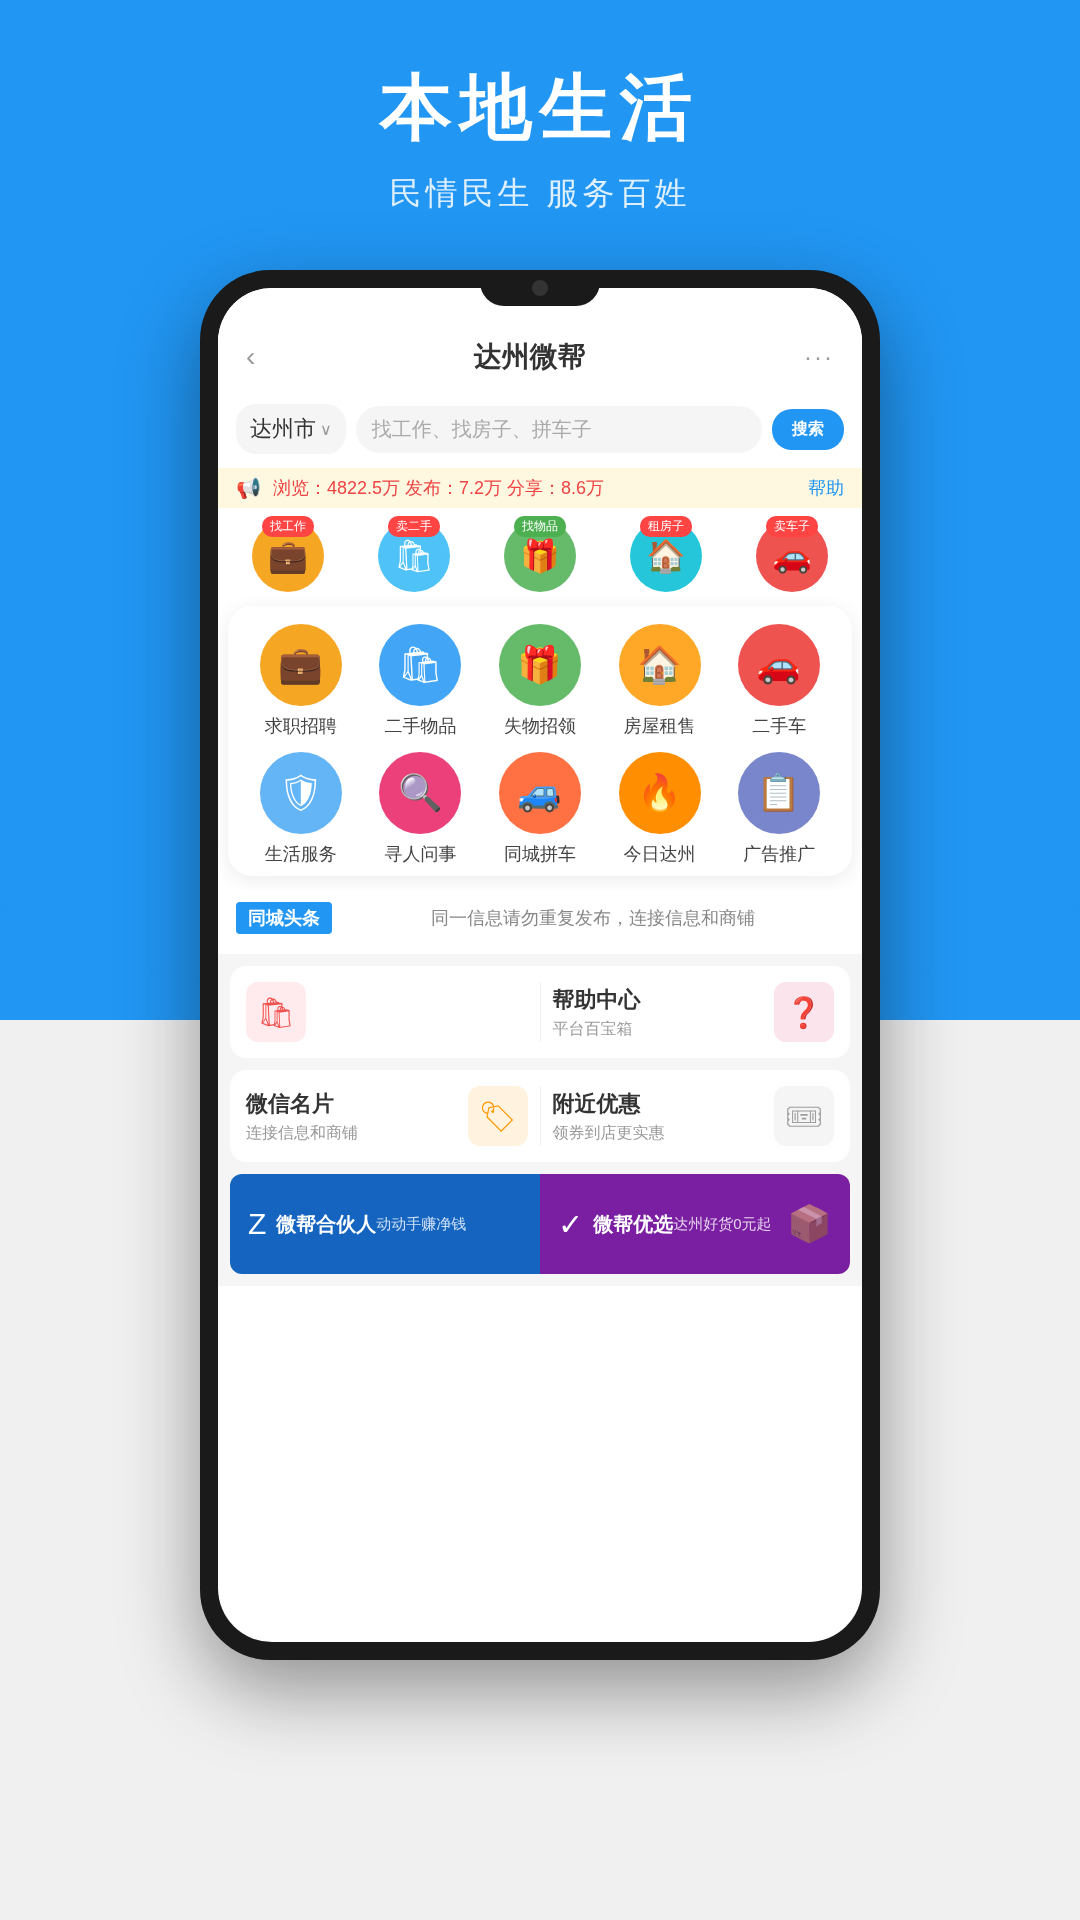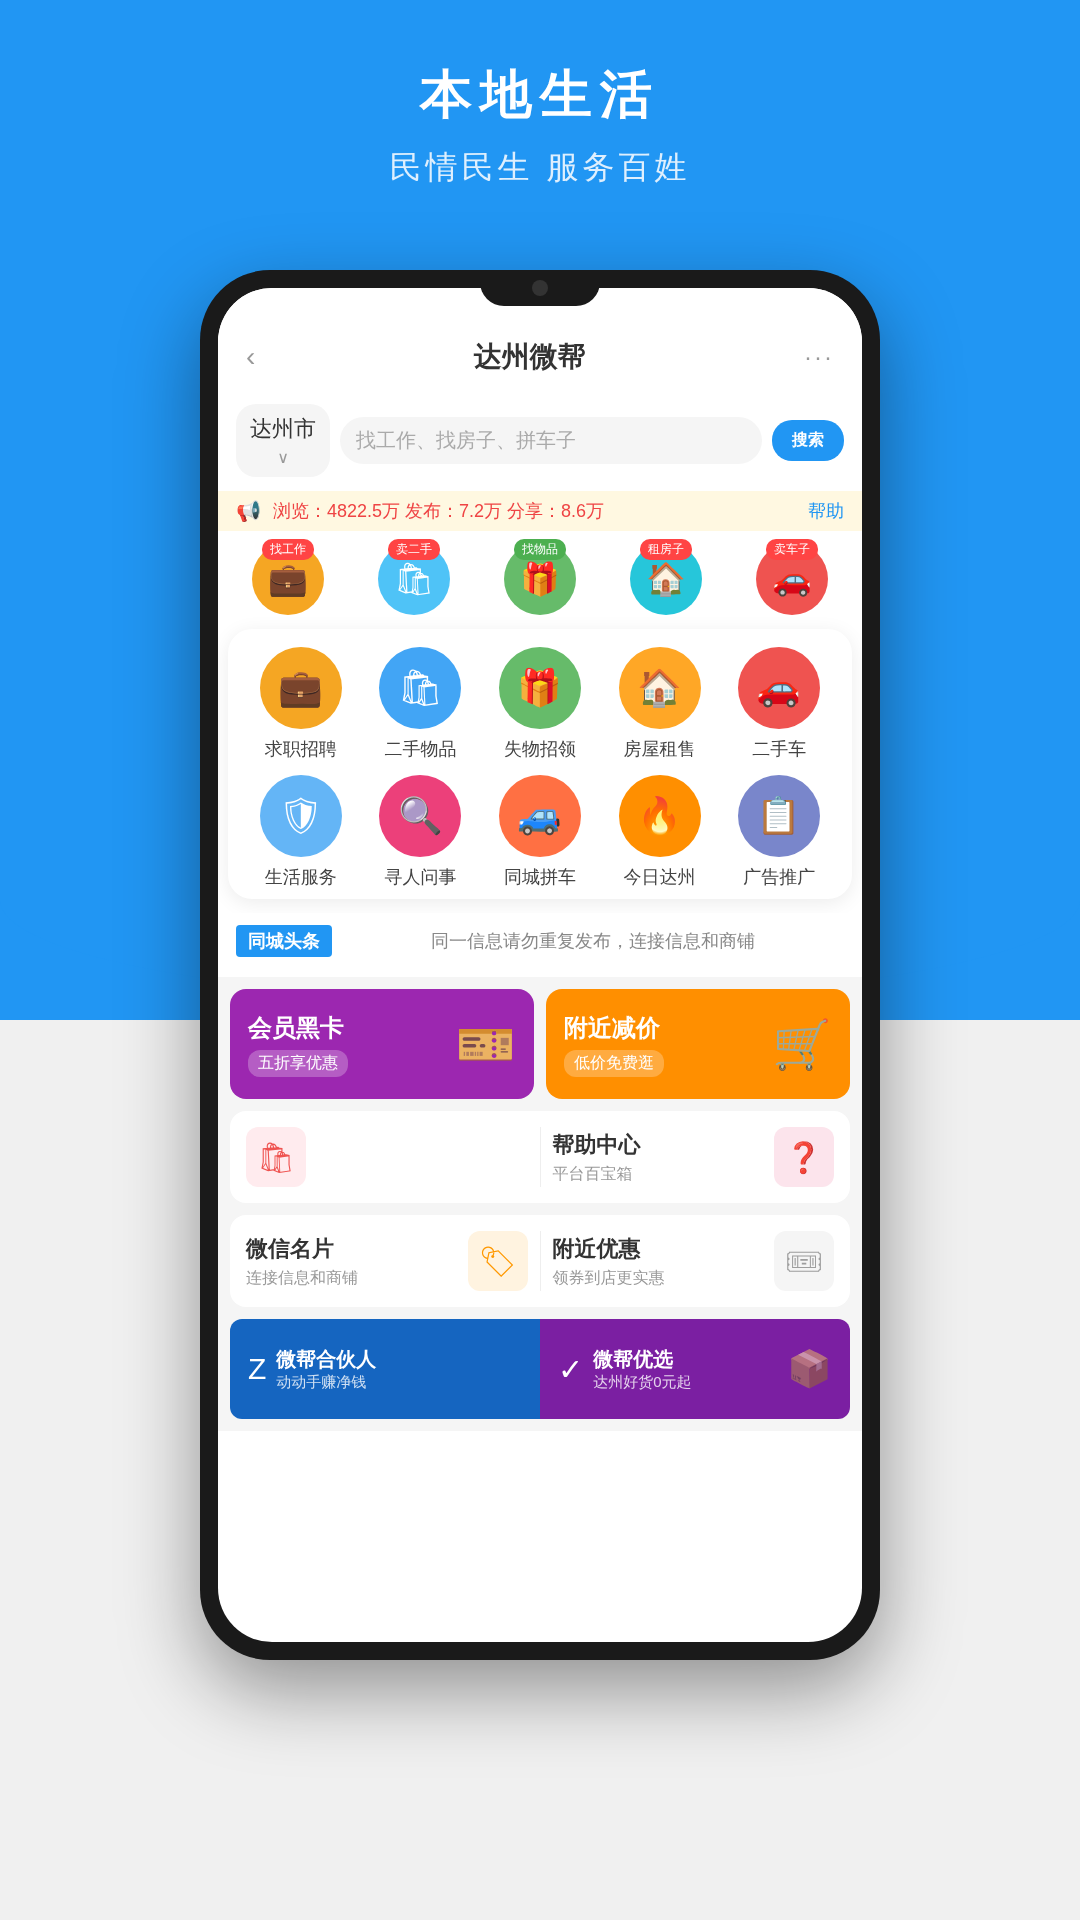--- a/index.html
+++ b/index.html
@@ -38,21 +38,21 @@
 
     
     .header-section {
       position: absolute;
       top: 60px;
       left: 0; right: 0;
       text-align: center;
       z-index: 10;
     }
     .header-title {
-      font-size: 52px;
+      font-size: 72px;
       font-weight: bold;
       color: white;
       letter-spacing: 8px;
     }
     .header-subtitle {
       font-size: 32px;
       color: rgba(255,255,255,0.85);
       margin-top: 16px;
       letter-spacing: 4px;
     }
@@ -147,21 +147,20 @@
     .city-selector {
       display: flex;
       align-items: center;
       gap: 4px;
       background: #f5f5f5;
       border-radius: 20px;
       padding: 10px 14px;
       font-size: 22px;
       color: #333;
       white-space: nowrap;
-      flex-direction: column;
     }
     .city-arrow {
       font-size: 16px;
       color: #999;
     }
     .search-input-wrap {
       flex: 1;
       display: flex;
       align-items: center;
       background: #f5f5f5;
@@ -410,21 +409,21 @@
     .partner-right {
       flex: 1;
       background: #7b1fa2;
       display: flex;
       align-items: center;
       padding: 0 18px;
       gap: 10px;
       border-radius: 0 12px 12px 0;
     }
     .partner-icon { font-size: 30px; color: white; }
-    .partner-info { display: flex; flex-direction: column; }
+    .partner-info { display: flex; flex-direction: row; align-items: center; }
     .partner-title { font-size: 20px; font-weight: bold; color: white; }
     .partner-sub { font-size: 15px; color: rgba(255,255,255,0.8); }
     .partner-right-img {
       margin-left: auto;
       font-size: 36px;
       color: rgba(255,255,255,0.6);
     }
   </style>
 </head>
 <body>
@@ -581,36 +580,20 @@
 
       <div class="news-section">
         <div class="news-header">
           <span class="news-title-badge">同城头条</span>
           <span class="news-notice">同一信息请勿重复发布，连接信息和商铺</span>
         </div>
       </div>
 
       <div class="bottom-content">
 
-        <div class="feature-row">
-          <div class="feature-card purple">
-            <div class="feature-card-left">
-              <span class="feature-card-title">会员黑卡</span>
-              <span class="feature-card-sub">五折享优惠</span>
-            </div>
-            <span class="feature-card-icon">🎫</span>
-          </div>
-          <div class="feature-card amber">
-            <div class="feature-card-left">
-              <span class="feature-card-title">附近减价</span>
-              <span class="feature-card-sub">低价免费逛</span>
-            </div>
-            <span class="feature-card-icon">🛒</span>
-          </div>
-        </div>
 
         <div class="service-row">
           <div class="service-item">
             <div class="service-icon-wrap red">🛍</div>
           </div>
           <div class="service-divider"></div>
           <div class="service-item">
             <div class="service-info">
               <div class="service-title">帮助中心</div>
               <div class="service-desc">平台百宝箱</div>

